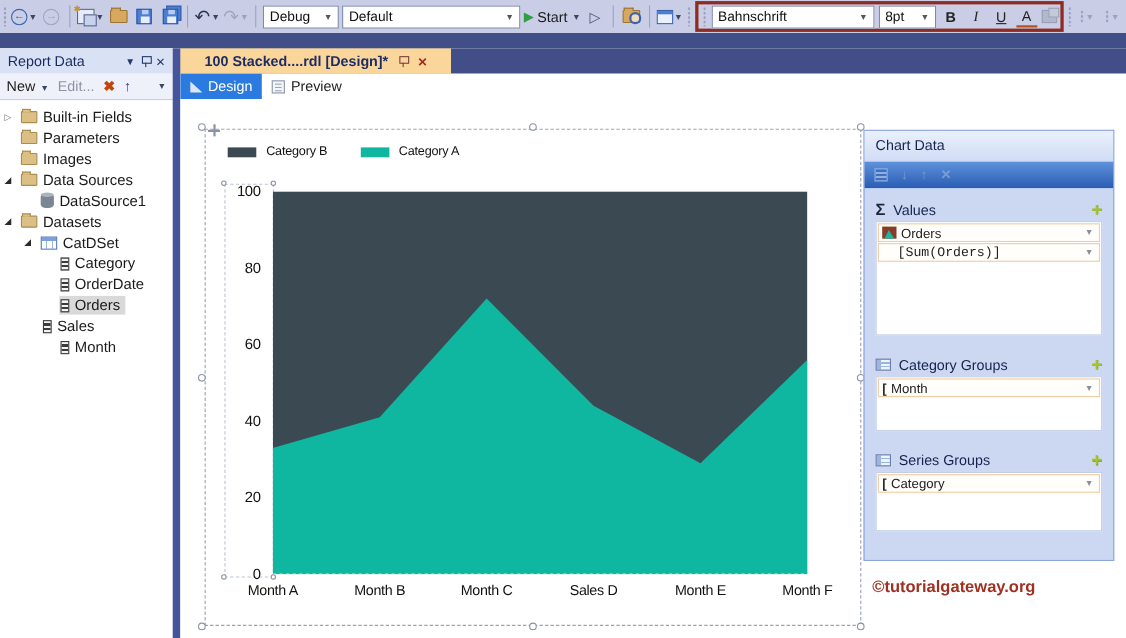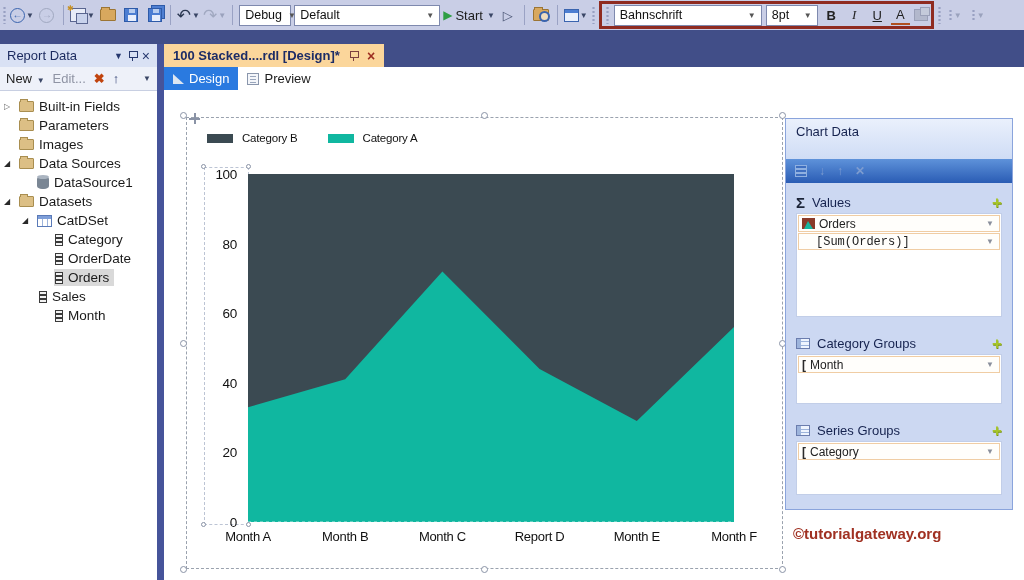--- a/index.html
+++ b/index.html
@@ -80,21 +80,21 @@
     background:linear-gradient(#7e9ed8 0 3px, transparent 3px),
       repeating-linear-gradient(90deg,#fff 0 4px,#9db4dc 4px 5px); }
   .ic-field { width:8px; height:12px; border:1px solid #3a3a3a; flex:none;
     background:repeating-linear-gradient(#f2f2f2 0 2px,#3a3a3a 2px 4px); }
 
   .splitter { position:absolute; top:44px; left:157px; width:7px; height:536px; background:#46549a; }
 
   
   .tabstrip { position:absolute; top:44px; left:164px; right:0; height:23px; background:#414e88; display:flex; }
   .doc-tab { background:#fbd69b; color:#1c2c66; font-weight:bold; font-size:13px;
-    display:flex; align-items:center; padding:0 9px; gap:9px; }
+    display:flex; align-items:center; padding:0 22px; gap:9px; }
   .doc-tab .pin-icon::before { border-color:#7d4040; } .doc-tab .pin-icon::after { background:#7d4040; }
   .doc-x { color:#9c2c20; font-size:14px; font-weight:bold; line-height:1; }
   .view-tabs { position:absolute; top:67px; left:164px; right:0; height:23px; background:#fff; display:flex; }
   .vtab { display:flex; align-items:center; gap:5px; padding:0 9px; font-size:13px; color:#1c1c1c; }
   .vtab.active { background:#2a7ae0; color:#fff; }
   .tri-icon { width:0; height:0; border-bottom:10px solid #2a3a48; border-right:11px solid transparent; }
   .vtab.active .tri-icon { border-bottom-color:#dce6f2; }
   .pvw-icon { width:12px; height:12px; border:1px solid #8a96ac; background:#f4f6fa; position:relative; }
   .pvw-icon::before { content:''; position:absolute; top:2px; left:2px; right:2px; height:1.5px; background:#9aa6bc; box-shadow:0 3px 0 #9aa6bc, 0 6px 0 #9aa6bc; }
 
@@ -117,21 +117,21 @@
   .ylabels { position:absolute; left:200px; top:174px; width:42px; height:348px; font-size:13.5px; color:#111; letter-spacing:-0.3px; }
   .ylabels div { position:absolute; right:5px; transform:translateY(-50%); }
   .plot { position:absolute; left:248px; top:174px; width:486px; height:348px; }
   .plot svg { width:100%; height:100%; display:block; }
   .xlabels { position:absolute; left:248px; top:529px; width:486px; height:16px; font-size:13px; color:#111; letter-spacing:-0.3px; }
   .xlabels div { position:absolute; transform:translateX(-50%); white-space:nowrap; }
 
   
   .chart-data { position:absolute; left:785px; top:118px; width:228px; height:392px;
     background:#ccd8f2; border:1px solid #8aa4dc; z-index:10; }
-  .cd-header { height:40px; line-height:26px; padding-left:10px; color:#16234f; font-size:13px;
+  .cd-header { height:28px; line-height:26px; padding-left:10px; color:#16234f; font-size:13px;
     background:linear-gradient(#eaf0fc,#cfdcf5); }
   .cd-toolbar { height:24px; background:linear-gradient(#5e92da,#2a5cb4); display:flex; align-items:center;
     gap:12px; padding:0 9px; }
   .cd-tb-ic { color:#7d9cd0; font-size:12px; font-weight:bold; }
   .cd-props { width:12px; height:12px; border:1px solid #8fb0e0; background:repeating-linear-gradient(#3f6fc0 0 2px,#8fb0e0 2px 4px); }
   .cd-body { padding:8px 10px 0; }
   .sec-head { display:flex; align-items:center; height:22px; color:#16234f; font-size:13px; gap:7px; }
   .sigma { font-size:15px; font-weight:bold; color:#1c2438; }
   .tbl-ic { width:14px; height:11px; border:1px solid #6b7dae;
     background:linear-gradient(90deg,#9db4dc 0 4px, transparent 4px),
@@ -183,25 +183,25 @@
     <span class="tb-sep"></span>
     <span class="tb-ic">
         <span class="undo">↶</span>
         <span class="caret">▼</span>
       </span>
     <span class="tb-ic">
         <span class="undo dim">↷</span>
         <span class="caret dim">▼</span>
       </span>
     <span class="tb-sep"></span>
-    <span class="combo" style="width:52px">
+    <span class="combo" style="width:69px">
       <span>Debug</span>
         <span class="cbx">▼</span>
       </span>
-    <span class="combo" style="width:146px">
+    <span class="combo" style="width:162px">
       <span>Default</span>
         <span class="cbx">▼</span>
       </span>
     <span class="tb-ic">
       <span class="play">▶</span>
         <span class="tb-label">Start</span>
         <span class="caret">▼</span>
       </span>
     <span class="tb-ic">
         <span class="play-hollow">▷</span>
@@ -411,21 +411,21 @@
     <svg preserveAspectRatio="none" viewBox="0 0 486 348">
       <rect x="0" y="0" width="486" height="348" fill="#3b4a52"></rect>
       <polygon points="0,348 0.0,233.2 97.2,205.3 194.4,97.4 291.6,194.9 388.8,247.1 486.0,153.1 486,348" fill="#10b7a0"></polygon>
       <line x1="0" y1="347.5" x2="486" y2="347.5" stroke="rgba(255,255,255,0.35)" stroke-dasharray="3,3"></line>
     </svg>
   </div>
   <div class="xlabels">
       <div style="left: 0px;">Month A</div>
       <div style="left: 97.2px;">Month B</div>
       <div style="left: 194.4px;">Month C</div>
-      <div style="left: 291.6px;">Report D</div>
+      <div style="left: 291.6px;">Sales D</div>
       <div style="left: 388.8px;">Month E</div>
       <div style="left: 486px;">Month F</div>
     </div>
 
   <div class="chart-data">
     <div class="cd-header">Chart Data</div>
     <div class="cd-toolbar">
       <span class="cd-props"></span>
       <span class="cd-tb-ic">↓</span>
       <span class="cd-tb-ic">↑</span>

